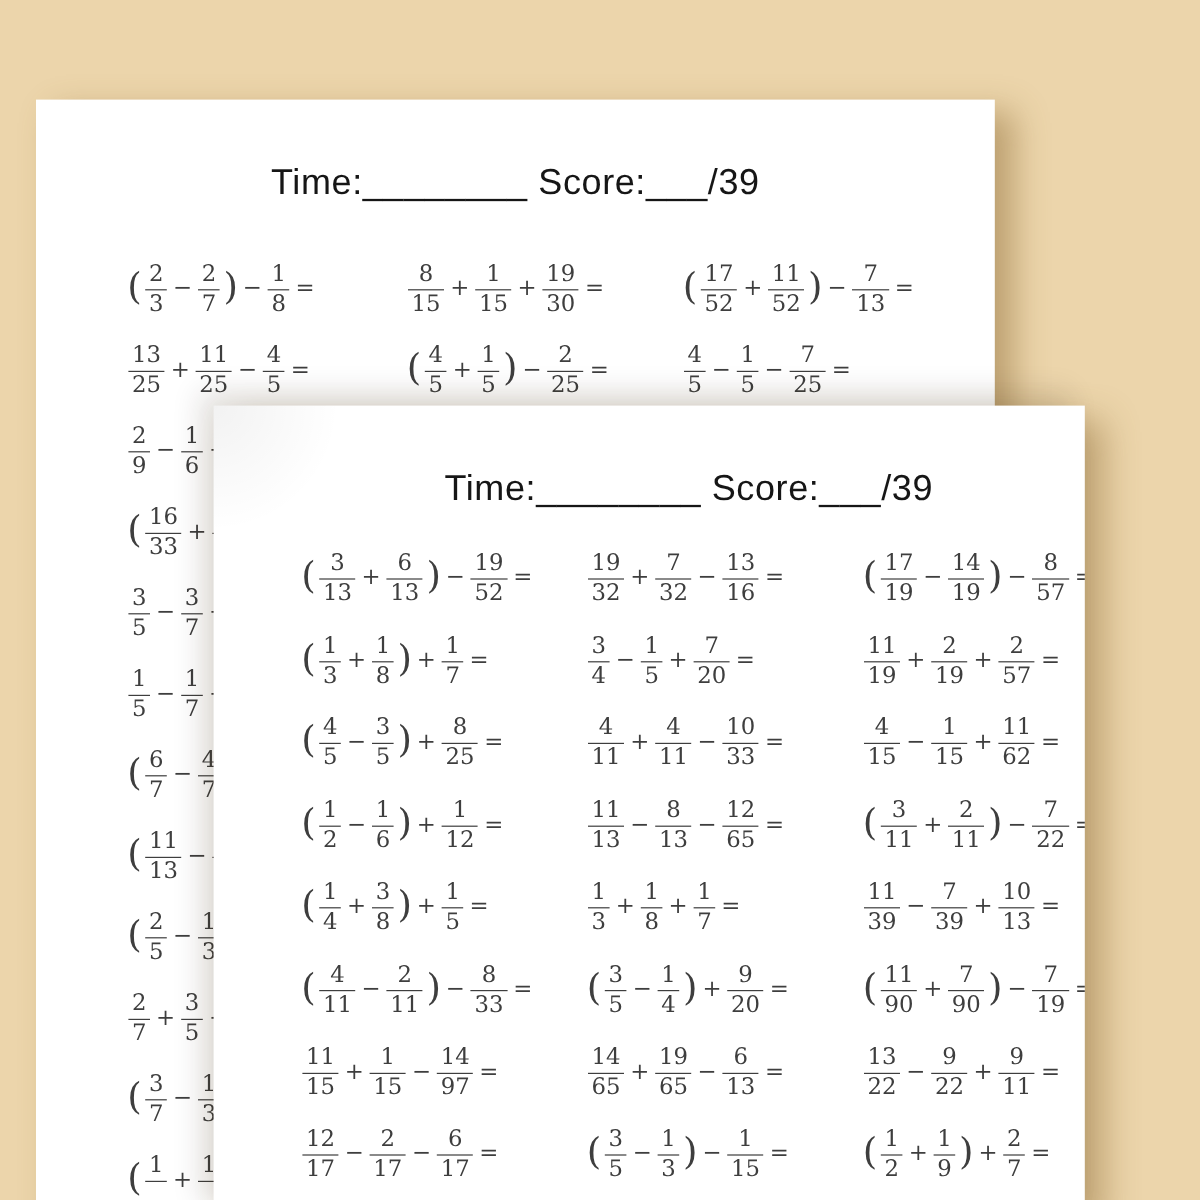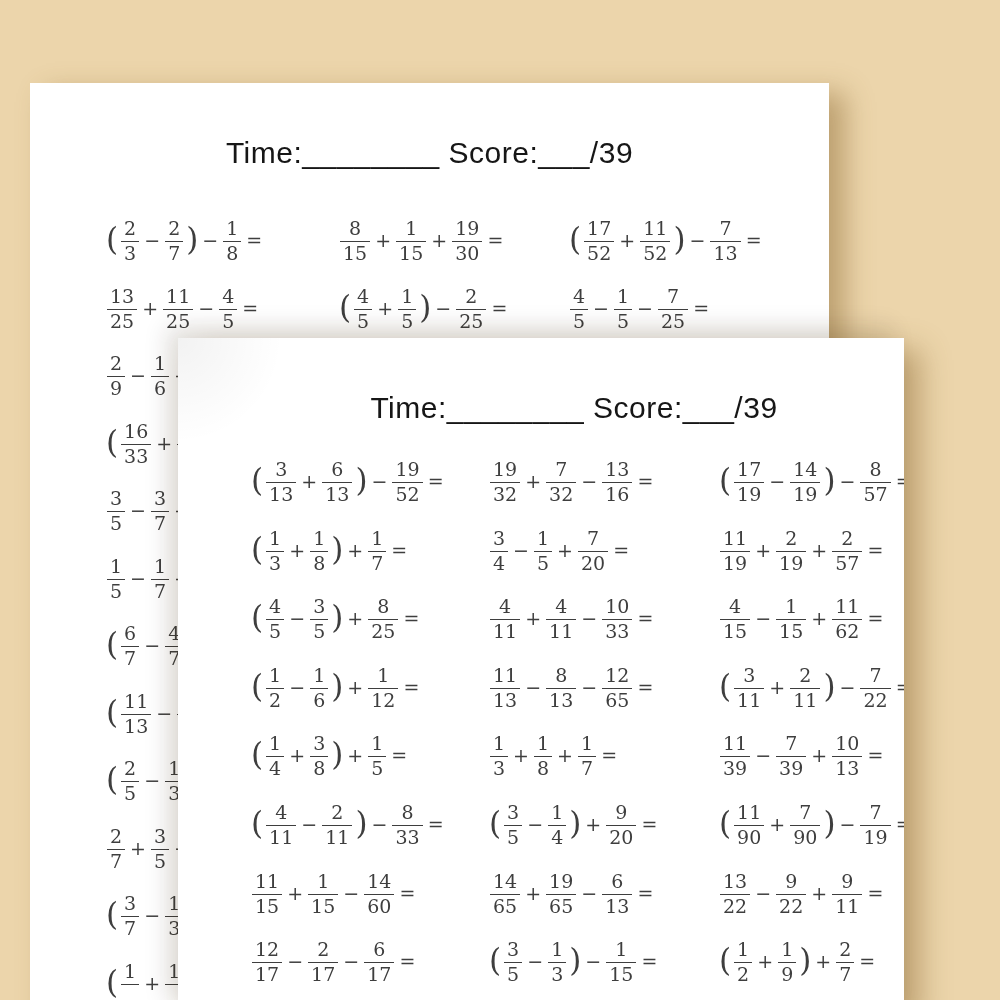--- a/index.html
+++ b/index.html
@@ -633,21 +633,21 @@
             <span class="den">15</span>
           </span>
           <span class="op">+</span>
           <span class="frac">
             <span class="num">1</span>
             <span class="den">15</span>
           </span>
           <span class="op">−</span>
           <span class="frac">
             <span class="num">14</span>
-            <span class="den">60</span>
+            <span class="den">97</span>
           </span>
           <span class="op">=</span>
         </div>
         <div class="problem" style="left: 310px; top: 532px;">
           <span class="frac">
             <span class="num">14</span>
             <span class="den">65</span>
           </span>
           <span class="op">+</span>
           <span class="frac">

